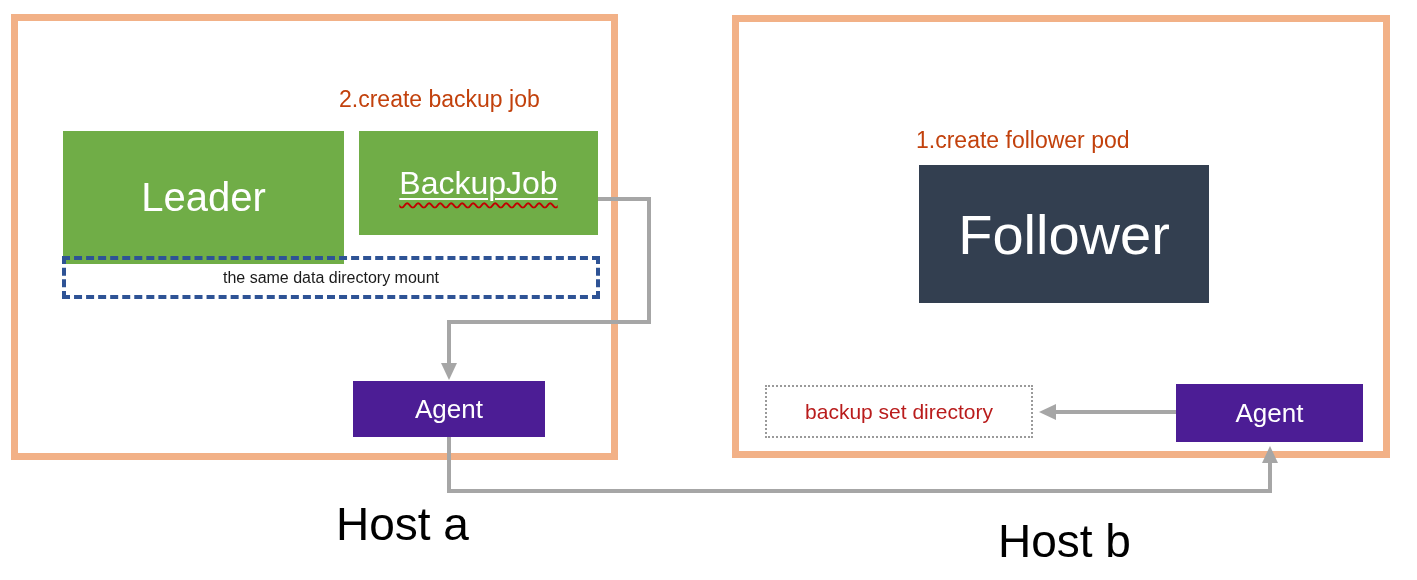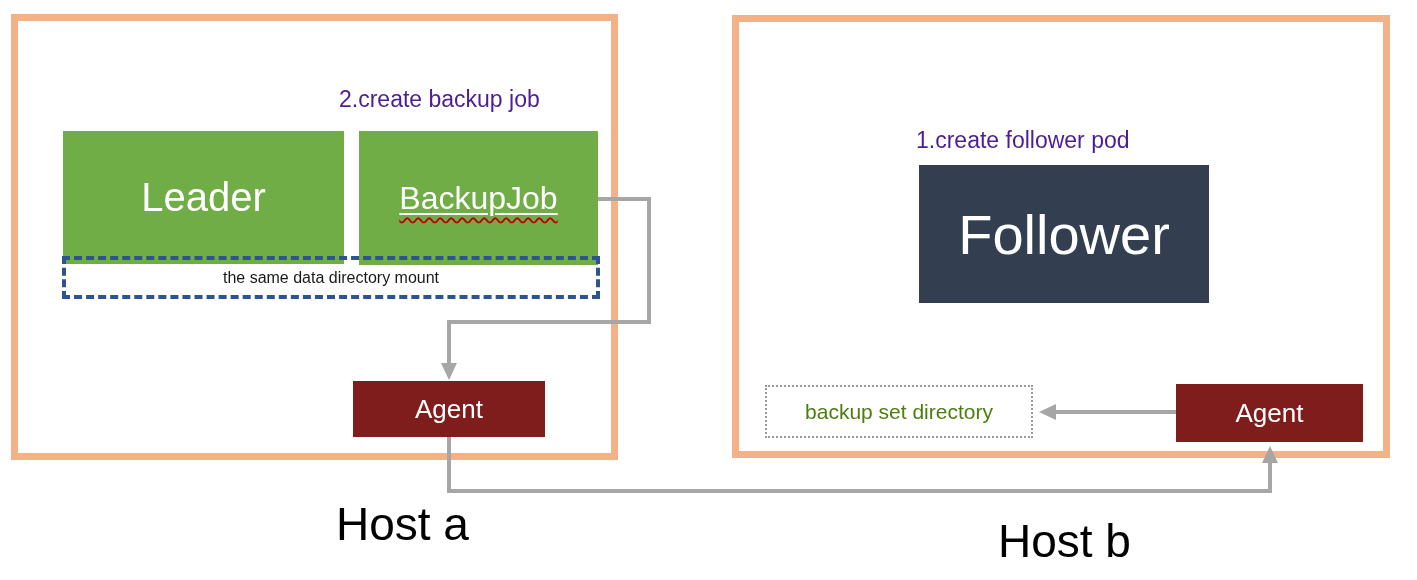--- a/index.html
+++ b/index.html
@@ -27,24 +27,24 @@
 
   
   .pod {
     display: flex;
     align-items: center;
     justify-content: center;
     color: #ffffff;
   }
   .green { background: #70AD47; }
   .dark  { background: #333F50; }
-  .blue  { background: #7f1d1d; }
+  .blue  { background: #4c1d95; }
 
   .leader-box   { left: 63px;  top: 131px; width: 281px; height: 133px; font-size: 40px; }
-  .backupjob-box{ left: 359px; top: 131px; width: 239px; height: 134px; font-size: 32px; }
+  .backupjob-box{ left: 359px; top: 131px; width: 239px; height: 104px; font-size: 32px; }
   .follower-box { left: 919px; top: 165px; width: 290px; height: 138px; font-size: 56px; }
   .agent-a-box  { left: 353px; top: 381px; width: 192px; height: 56px;  font-size: 26px; }
   .agent-b-box  { left: 1176px;top: 384px; width: 187px; height: 58px;  font-size: 26px; }
 
   .backupjob-underline-wavy {
     text-decoration: underline wavy #C00000;
     text-decoration-thickness: 2px;
     text-underline-offset: 8px;
   }
   .backupjob-underline-solid {
@@ -66,27 +66,27 @@
   }
 
   
   .backup-dir-box {
     left: 765px; top: 385px; width: 268px; height: 53px;
     border: 2px dotted #9A9A9A;
     display: flex;
     align-items: center;
     justify-content: center;
     font-size: 21px;
-    color: #4d7c0f;
+    color: #b91c1c;
     background: #ffffff;
   }
 
   
   .note {
-    color: #4c1d95;
+    color: #c2410c;
     font-size: 23px;
     white-space: nowrap;
   }
   .note-backup-job   { left: 339px; top: 86px; }
   .note-follower-pod { left: 916px; top: 127px; }
 
   
   .host-label {
     color: #000000;
     font-size: 46px;

